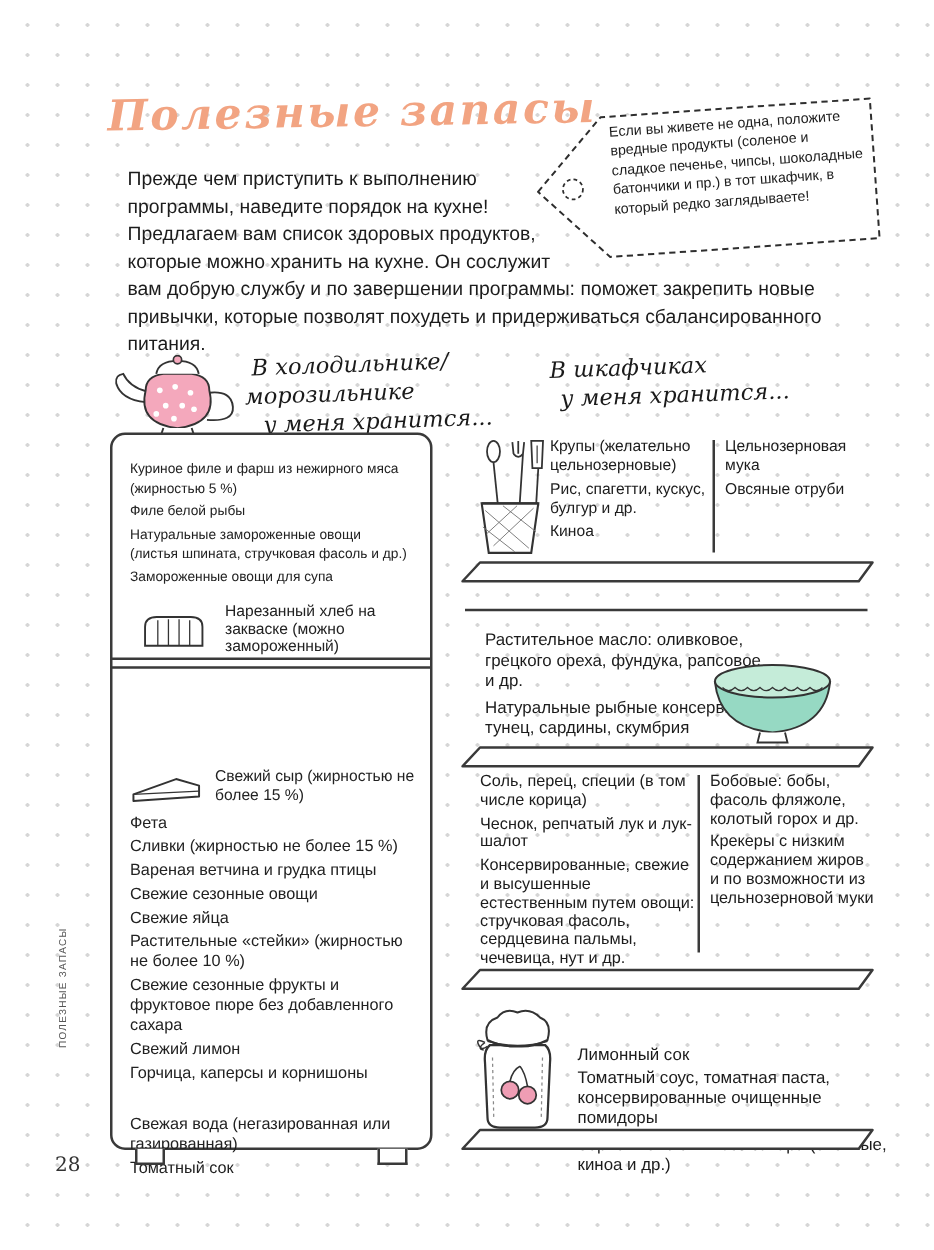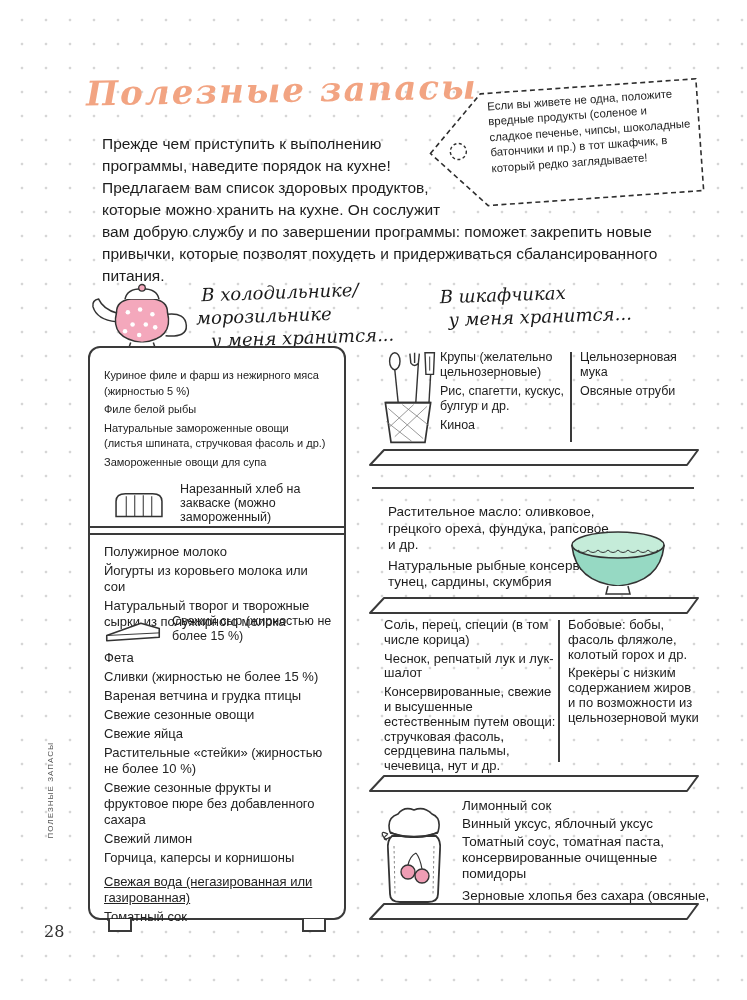--- a/index.html
+++ b/index.html
@@ -41,21 +41,21 @@
   
   .fridge { position:absolute; left:88px; top:346px; width:258px; height:574px;
             border:2.5px solid #3a3a3a; border-radius:12px; background:#fff; }
   .door-divider { position:absolute; left:-1px; right:-1px; top:178px; height:9px;
                   border-top:2.5px solid #3a3a3a; border-bottom:2.5px solid #3a3a3a; }
   .fr-list { position:absolute; left:14px; width:226px; }
   .fr-list .item { margin-bottom:3px; }
   .freezer-list { top:20px; font-size:11px; line-height:15.6px; }
   .dairy-list   { top:196px; font-size:13px; line-height:16px; }
   .main-list    { top:302px; width:228px; font-size:13px; line-height:16px; }
-  .mt8 { margin-top:8px;text-decoration:underline; }
+  .mt8 { margin-top:25px; }
   .bread-note  { position:absolute; left:90px; top:134px; width:152px;
                  font-size:12.5px; line-height:14px; }
   .cheese-note { position:absolute; left:82px; top:266px; width:160px;
                  font-size:12.5px; line-height:14.5px; }
   .bread-svg  { position:absolute; left:18px; top:138px; }
   .cheese-svg { position:absolute; left:12px; top:270px; }
   .foot { position:absolute; bottom:-14px; width:24px; height:13px;
           border:2.5px solid #3a3a3a; border-top:none; background:#fff; }
   .foot.left { left:18px; } .foot.right { right:18px; }
 
@@ -133,25 +133,20 @@
       <path d="M5,36 L5,18 Q5,9 16,9 L48,9 Q59,9 59,18 L59,36 Z" fill="#fff" stroke="#333" stroke-width="1.8"></path>
       <line x1="17" y1="12" x2="17" y2="36" stroke="#333" stroke-width="1.2"></line>
       <line x1="27" y1="11" x2="27" y2="36" stroke="#333" stroke-width="1.2"></line>
       <line x1="37" y1="11" x2="37" y2="36" stroke="#333" stroke-width="1.2"></line>
       <line x1="47" y1="12" x2="47" y2="36" stroke="#333" stroke-width="1.2"></line>
     </svg>
     <div class="bread-note">Нарезанный хлеб на закваске (можно замороженный)</div>
 
     <div class="door-divider"></div>
 
-    <div class="fr-list dairy-list">
-      <div class="item">Полужирное молоко</div>
-      <div class="item">Йогурты из коровьего молока или сои</div>
-      <div class="item">Натуральный творог и творожные сырки из полужирного молока</div>
-    </div>
 
     <svg class="cheese-svg" width="62" height="28" viewBox="0 0 66 32">
       <path d="M3,20 L42,6 L63,12 L63,22 L3,26 Z" fill="#fff" stroke="#333" stroke-width="1.8" stroke-linejoin="round"></path>
       <line x1="3" y1="20" x2="63" y2="17" stroke="#333" stroke-width="1.1"></line>
     </svg>
     <div class="cheese-note">Свежий сыр (жирностью не более 15 %)</div>
 
     <div class="fr-list main-list">
       <div class="item">Фета</div>
       <div class="item">Сливки (жирностью не более 15 %)</div>
@@ -238,23 +233,22 @@
       <line x1="20" y1="40" x2="21" y2="88"></line>
         <line x1="60" y1="40" x2="59" y2="88"></line>
     </g>
     <path d="M16,26 Q12,12 24,8 Q30,0 40,4 Q50,0 58,8 Q68,12 64,26 Q52,32 40,31 Q28,32 16,26 Z" fill="#fff" stroke="#333" stroke-width="1.6"></path>
     <path d="M16,27 Q40,34 64,27" fill="none" stroke="#333" stroke-width="1.4"></path>
     <path d="M14,28 q-8,-4 -5,2 q2,5 7,1 M14,28 q-7,5 -1,6" fill="none" stroke="#333" stroke-width="1.2"></path>
     <circle cx="34" cy="66" r="7" fill="#ef9db4" stroke="#333" stroke-width="1.4"></circle>
     <circle cx="48" cy="70" r="7" fill="#ef9db4" stroke="#333" stroke-width="1.4"></circle>
     <path d="M34,59 Q36,50 42,47 M48,63 Q46,52 42,47" fill="none" stroke="#333" stroke-width="1.2"></path>
   </svg>
-  <div class="abs shelf-text" style="left:462px; top:798px; width:250px; font-size:13.5px; line-height:16px;">
+  <div class="abs shelf-text" style="left:462px; top:836px; width:250px; font-size:13.5px; line-height:16px;">
     <div class="item" style="margin-bottom:2px;">Лимонный сок</div>
-    <div class="item" style="margin-bottom:2px;">Винный уксус, яблочный уксус</div>
     <div class="item" style="margin-bottom:6px;">Томатный соус, томатная паста, консервированные очищенные помидоры</div>
     <div class="item">Зерновые хлопья без сахара (овсяные, киноа и др.)</div>
   </div>
   <svg class="abs" style="left:366px; top:900px;" width="336" height="22" viewBox="0 0 336 22">
     <polygon points="4,19 18,4 332,4 321,19" fill="#fff" stroke="#3a3a3a" stroke-width="2" stroke-linejoin="round"></polygon>
   </svg>
 
   <div class="spine">ПОЛЕЗНЫЕ ЗАПАСЫ</div>
   <div class="pagenum">28</div>
 

